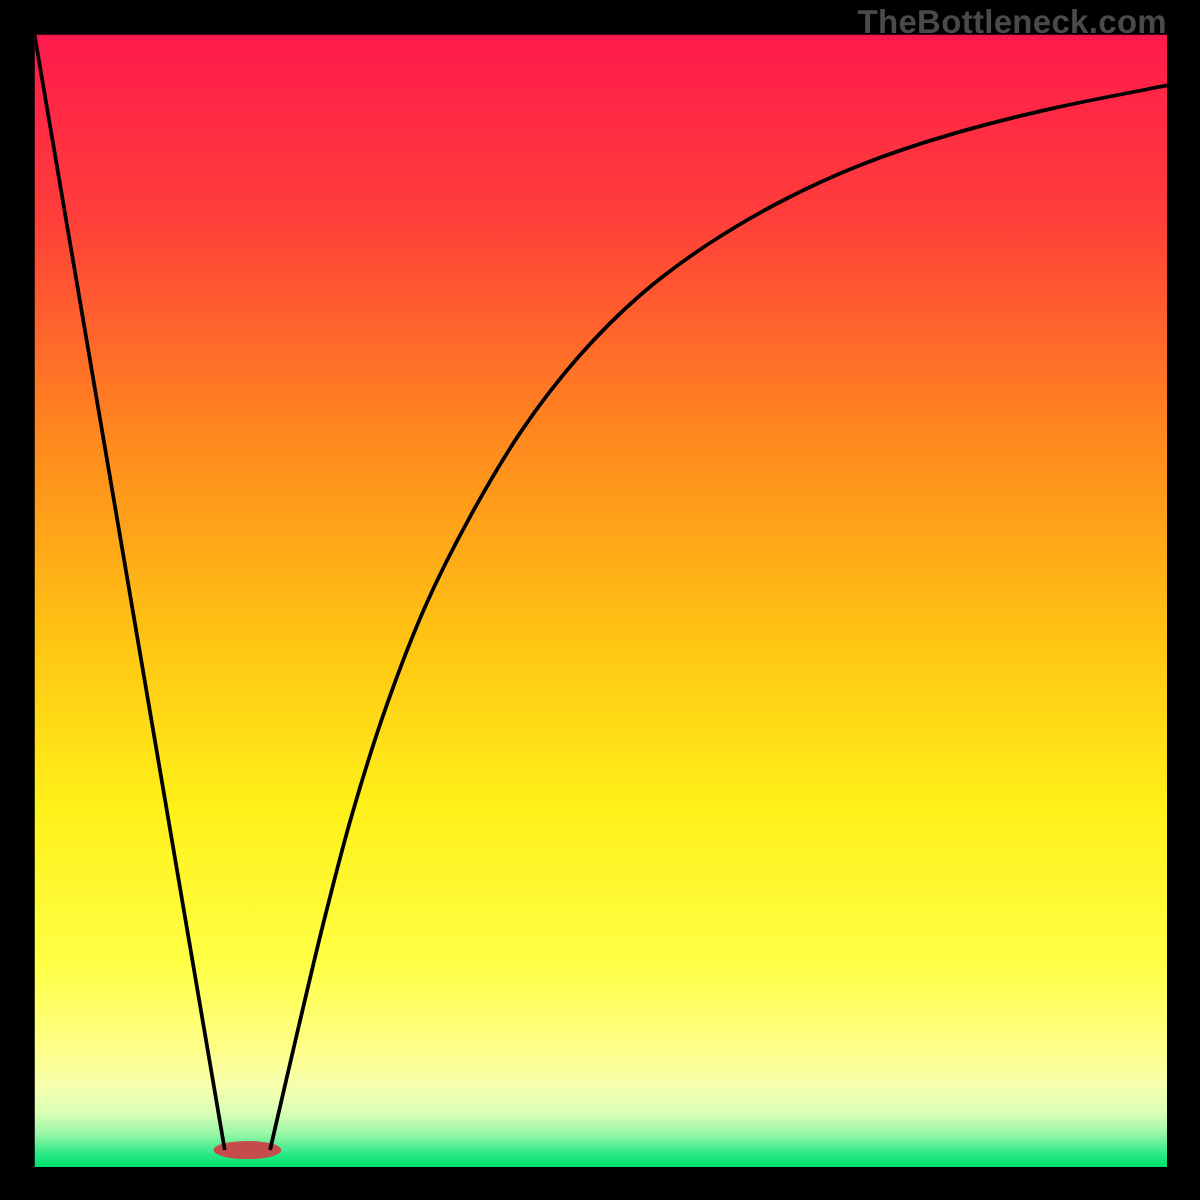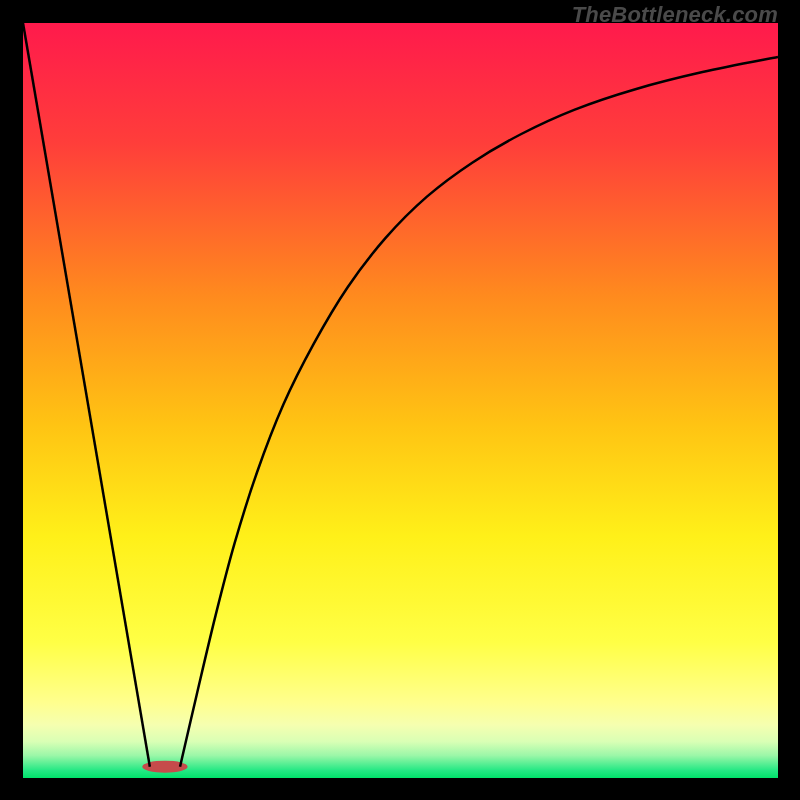--- a/index.html
+++ b/index.html
@@ -11,21 +11,20 @@
     background: #000;
     font-family: Arial, Helvetica, sans-serif;
   }
   .frame {
     position: absolute;
     left: 0;
     top: 0;
     width: 800px;
     height: 800px;
     background: #000;
-    font-style: italic;
   }
   .plot {
     position: absolute;
     left: 23px;
     top: 23px;
     width: 755px;
     height: 755px;
   }
   .watermark {
     position: absolute;

